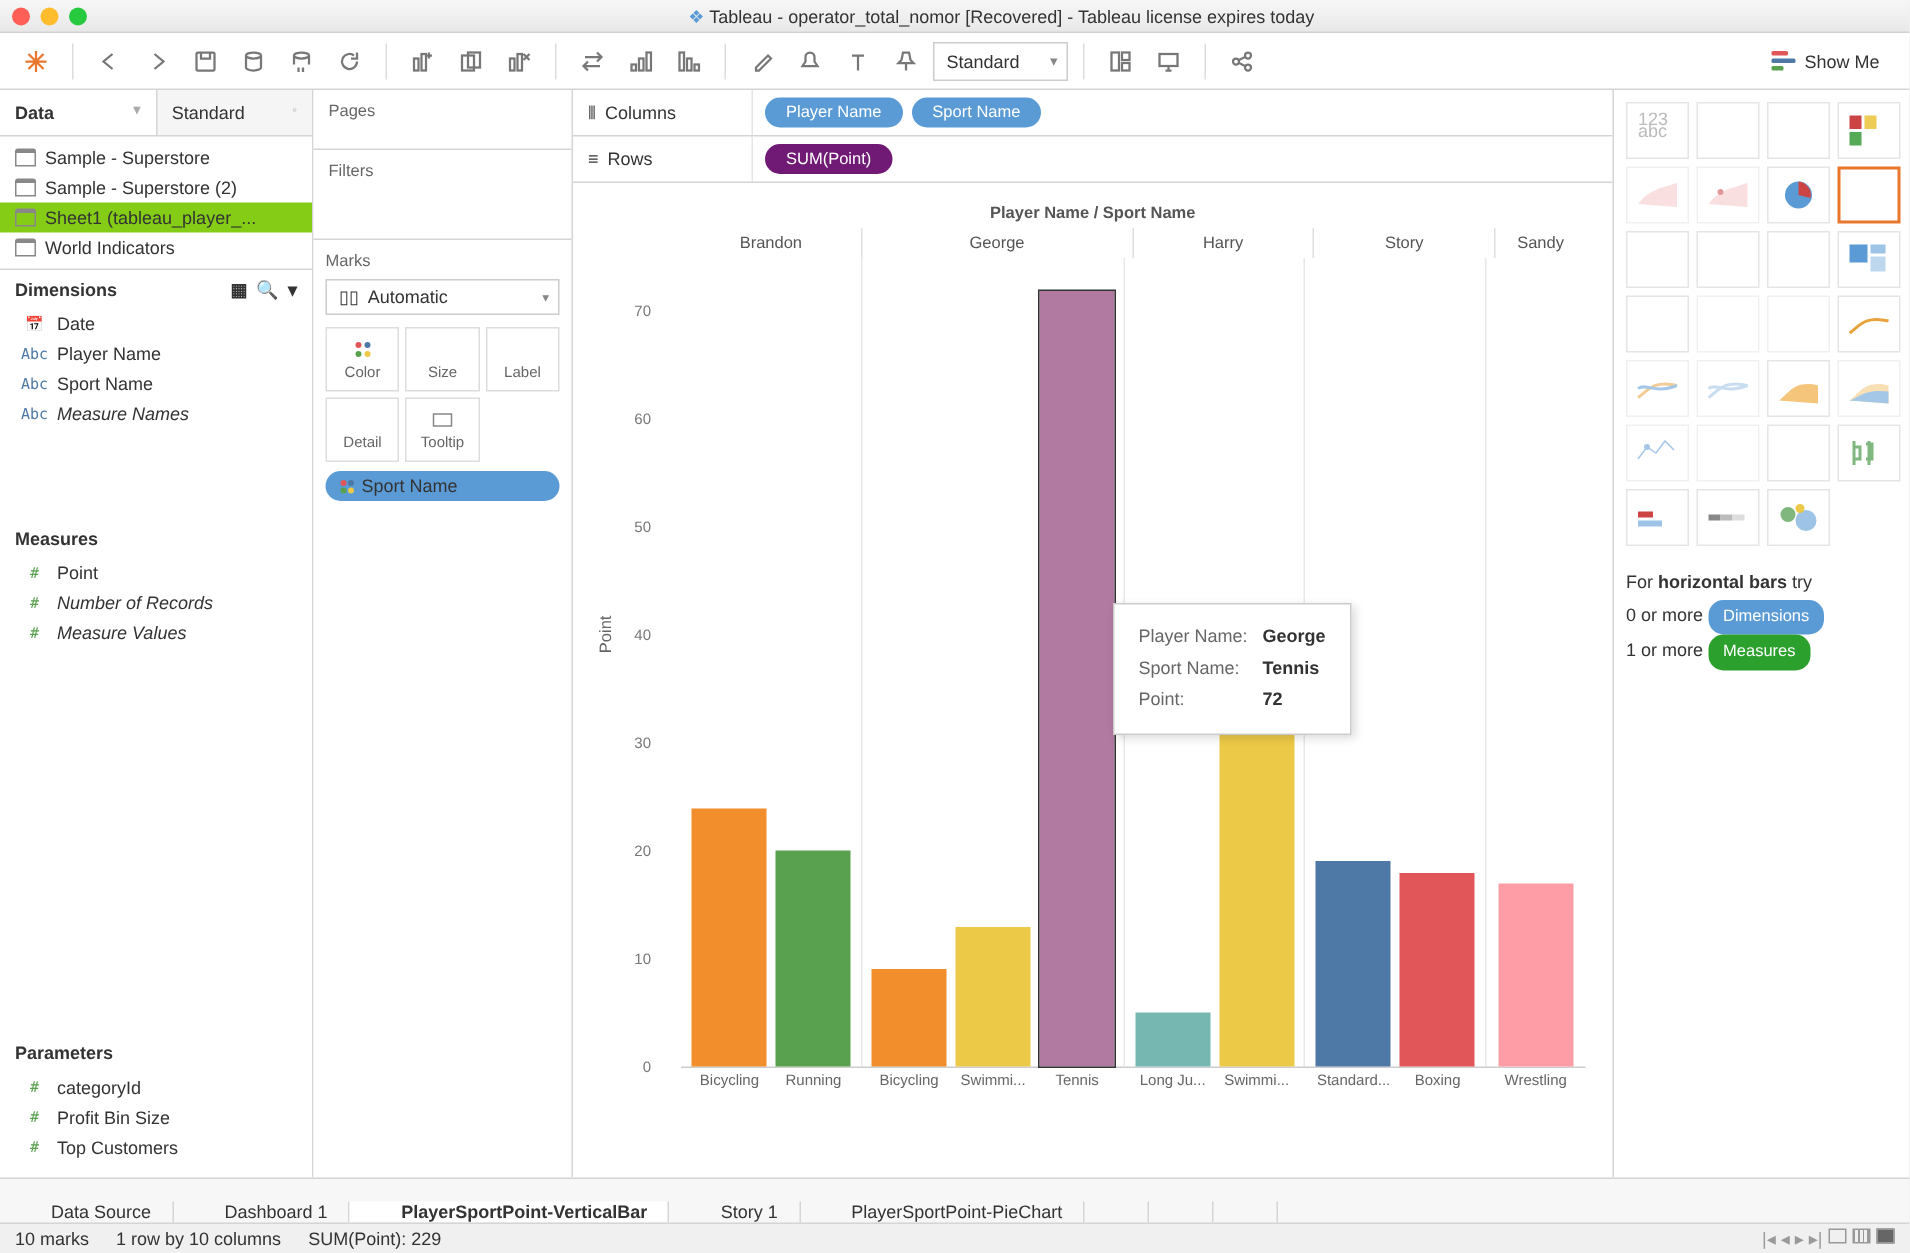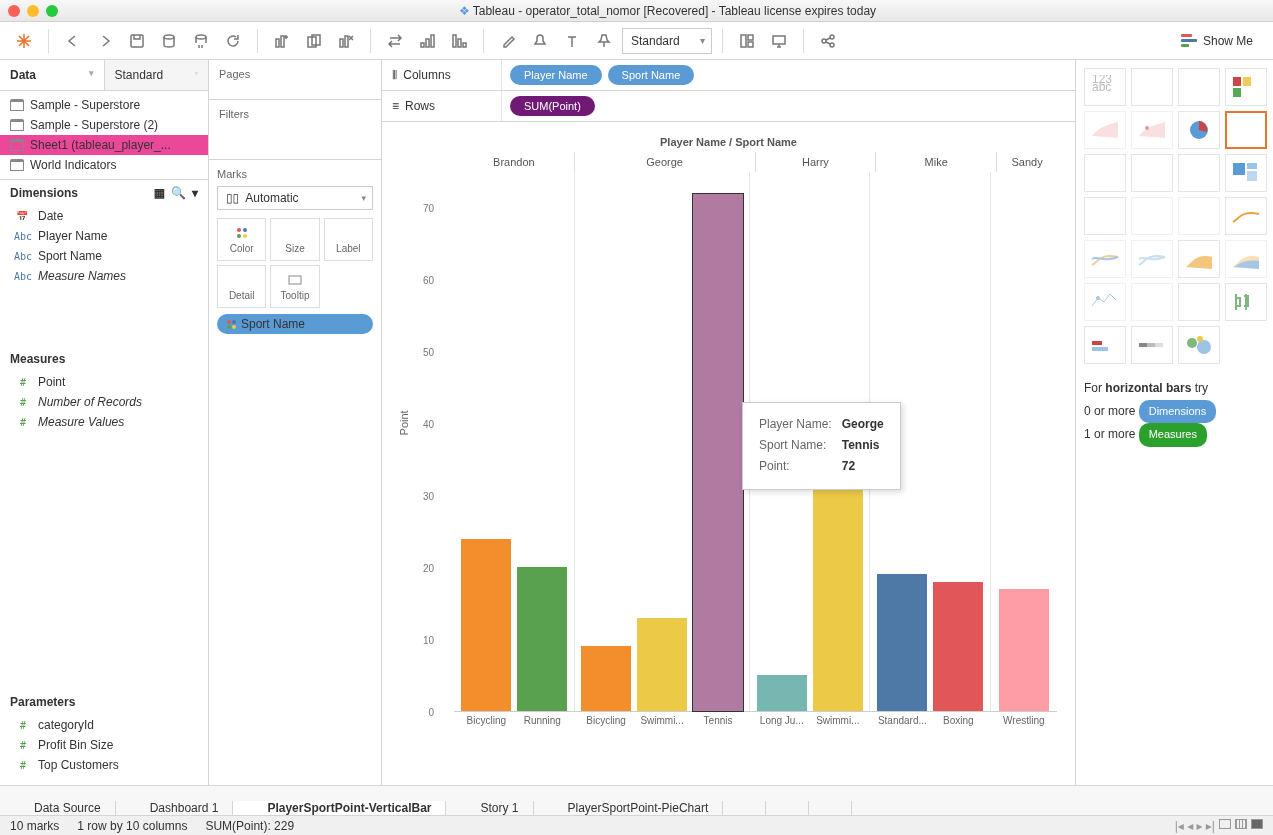--- a/index.html
+++ b/index.html
@@ -20,21 +20,21 @@
 .showme-icon{width:16px;height:14px;display:flex;flex-direction:column;gap:2px}
 .showme-icon span{height:3px;border-radius:1px}
 .main{flex:1;display:flex;overflow:hidden}
 .left-col{width:209px;background:#fff;border-right:1px solid #d5d5d5;display:flex;flex-direction:column}
 .sidepanel-tabs{display:flex;border-bottom:1px solid #d5d5d5}
 .sp-tab{flex:1;padding:8px 10px;font-weight:600;cursor:pointer;display:flex;align-items:flex-start;justify-content:space-between}
 .sp-tab.inactive{background:#f5f5f5;color:#888;font-weight:400;border-left:1px solid #d5d5d5}
 .sp-tab .menu-icon{color:#aaa;font-size:9px}
 .datasource-list{padding:4px 0;border-bottom:1px solid #d5d5d5}
 .ds-item{display:flex;align-items:center;gap:6px;padding:3px 10px;cursor:pointer;font-size:11px}
-.ds-item.active{background:#ec4899}
+.ds-item.active{background:#84cc16}
 .ds-icon{width:14px;height:12px;border:1px solid #888;border-radius:2px 2px 0 0;border-top:3px solid #888}
 .section-head{display:flex;align-items:center;justify-content:space-between;padding:6px 10px;font-weight:700;font-size:12px}
 .section-icons{display:flex;gap:6px;color:#999;font-size:11px}
 .field-item{display:flex;align-items:center;gap:6px;padding:3px 10px 3px 14px;cursor:pointer;font-size:11px}
 .field-icon{width:18px;text-align:center;font-size:10px;font-family:monospace}
 .dim .field-icon{color:#4e79a7}.dim{color:#4e79a7}
 .mea .field-icon{color:#59a14f}.mea{color:#2e7d32}
 .italic{font-style:italic}
 .mid-col{width:173px;background:#fff;border-right:1px solid #d5d5d5;display:flex;flex-direction:column}
 .shelf{border-bottom:1px solid #d5d5d5;padding:8px 10px 12px;font-size:12px;min-height:40px}
@@ -410,21 +410,21 @@
       <div class="shelf-content" id="rows-shelf">
           <span class="pill pill-mea">SUM(Point)</span>
         </div>
     </div>
     <div class="viz-area">
       <div class="chart-header">Player Name / Sport Name</div>
       <div class="player-row" id="player-row">
           <div class="player-cell" style="flex:2">Brandon</div>
           <div class="player-cell" style="flex:3">George</div>
           <div class="player-cell" style="flex:2">Harry</div>
-          <div class="player-cell" style="flex:2">Mike</div>
+          <div class="player-cell" style="flex:2">Story</div>
           <div class="player-cell" style="flex:1">Sandy</div>
         </div>
       <div class="chart-body">
         <div class="yaxis" id="yaxis">
             <div class="yaxis-label">Point</div>
             <div class="ytick" style="bottom:0%">0</div>
             <div class="ytick" style="bottom:13.333333333333334%">10</div>
             <div class="ytick" style="bottom:26.666666666666668%">20</div>
             <div class="ytick" style="bottom:40%">30</div>
             <div class="ytick" style="bottom:53.333333333333336%">40</div>

